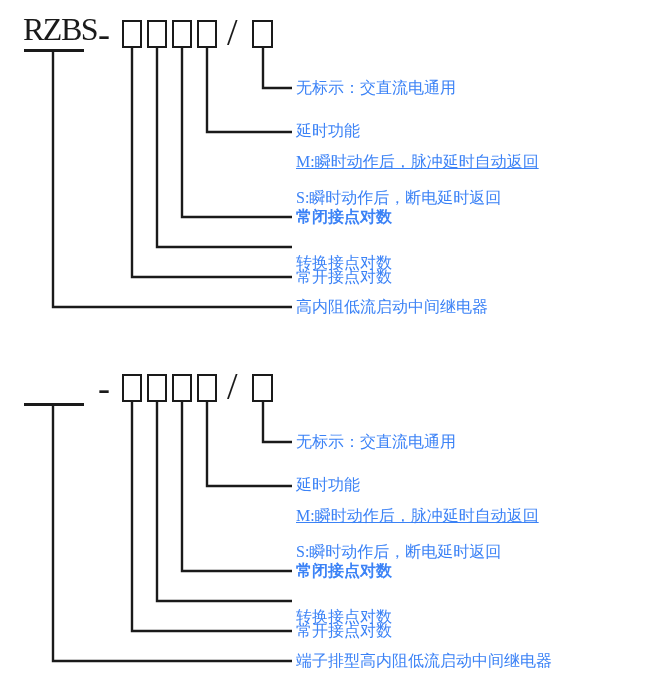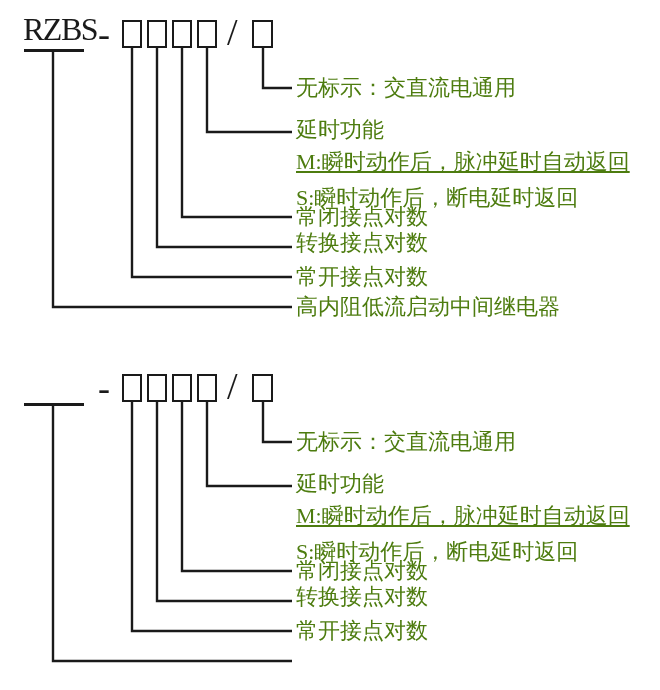--- a/index.html
+++ b/index.html
@@ -72,31 +72,31 @@
   .box.b5 { left: 252px; width: 21px; }
 
   .connectors {
     position: absolute;
     left: 0;
     top: 0;
   }
   .lbl {
     position: absolute;
     left: 296px;
-    font-size: 22px;
+    font-size: 16px;
     line-height: 22px;
     white-space: nowrap;
-    color: #4d7c0f;
+    color: #3b82f6;
   }
   .lbl.l1 { top: 77px; }
   .lbl.l2 { top: 121px; font-family: Liberation Mono, monospace; }
   .lbl.l3 { top: 151px; text-decoration: underline; }
   .lbl.l4 { top: 187px; }
-  .lbl.l5 { top: 206px; }
-  .lbl.l6 { top: 232px; }
+  .lbl.l5 { top: 206px; font-weight: bold; }
+  .lbl.l6 { top: 252px; }
   .lbl.l7 { top: 266px; }
   .lbl.l8 { top: 296px; text-align: center; }
 </style>
 </head>
 <body>
 
 <div class="screen">
 
   <div class="diagram d1">
     <svg class="connectors" width="660" height="354" viewBox="0 0 660 354">
@@ -153,15 +153,16 @@
     <div class="slash">/</div>
     <div class="box b5"></div>
 
     <div class="lbl l1">无标示：交直流电通用</div>
     <div class="lbl l2">延时功能</div>
     <div class="lbl l3">M:瞬时动作后，脉冲延时自动返回</div>
     <div class="lbl l4">S:瞬时动作后，断电延时返回</div>
     <div class="lbl l5">常闭接点对数</div>
     <div class="lbl l6">转换接点对数</div>
     <div class="lbl l7">常开接点对数</div>
+    <div class="lbl l8">端子排型高内阻低流启动中间继电器</div>
   </div>
 
 </div>
 
 </body></html>

